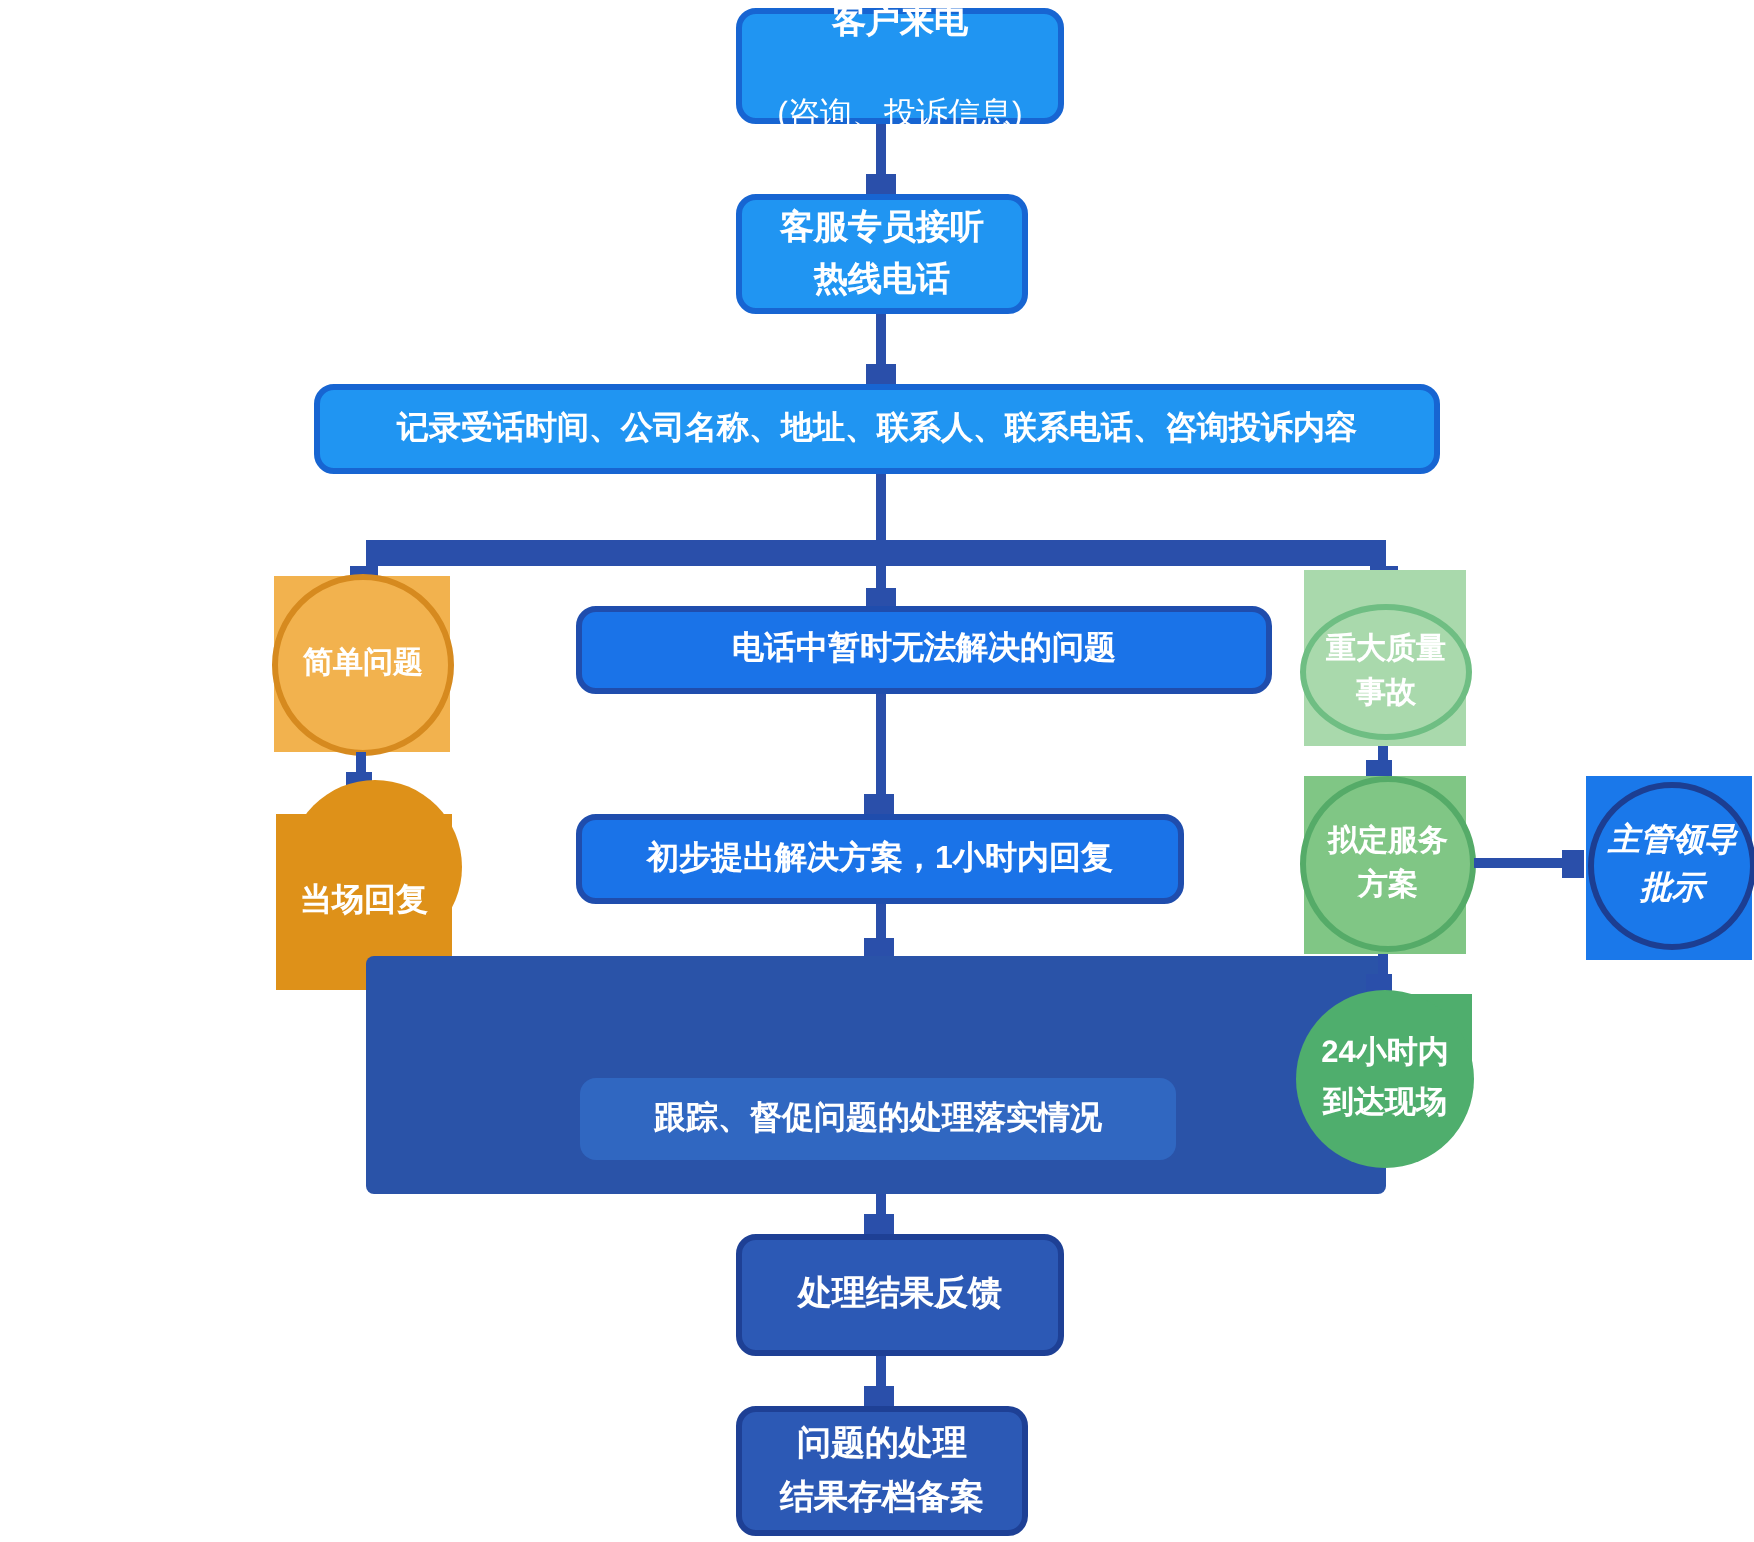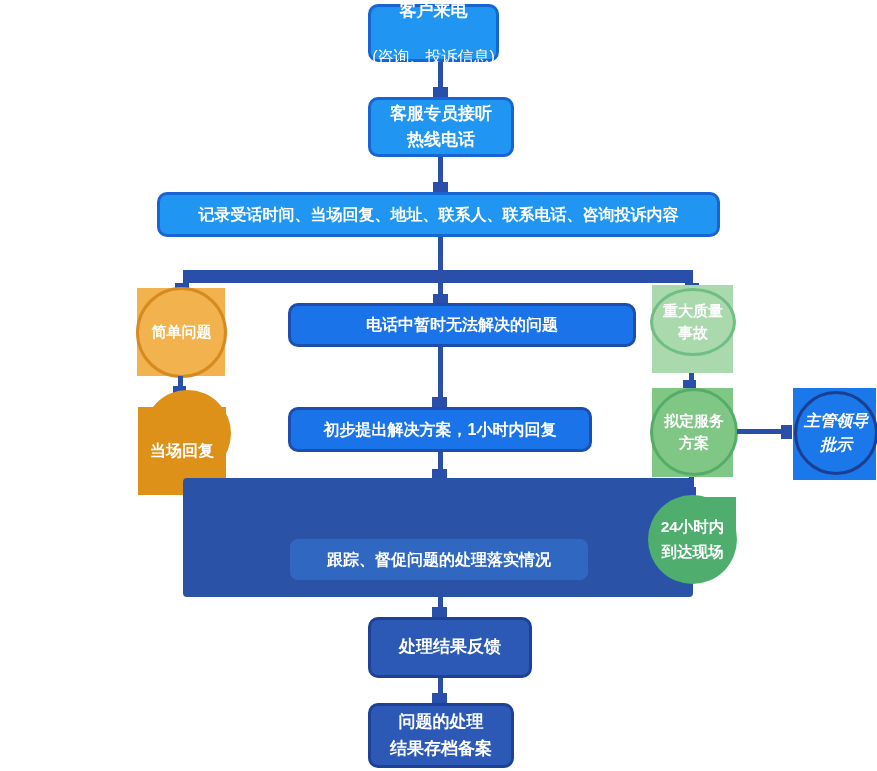--- a/index.html
+++ b/index.html
@@ -25,35 +25,35 @@
   .fs15{font-size:15px;line-height:1.5;}
   .fs16{font-size:16px;line-height:1.5;}
   .fs17{font-size:17px;line-height:1.55;}
   .subtitle{font-size:16px;font-weight:400;margin-top:3px;}
 </style>
 </head>
 <body>
 
 <div class="canvas">
 
-  <div class="node rbox blue1" style="left:368px;top:4px;width:131px;height:58px;gap:20px;">
+  <div class="node rbox blue1" style="left:368px;top:4px;width:164px;height:58px;gap:20px;">
     <div class="fs17">客户来电</div>
     <div class="subtitle">(咨询、投诉信息)</div>
   </div>
 
   <div class="vline" style="left:438px;top:62px;width:5px;height:26px;"></div>
   <div class="cap" style="left:433px;top:87px;width:15px;height:10px;"></div>
 
   <div class="node rbox blue1 pre fs17" style="left:368px;top:97px;width:146px;height:60px;">客服专员接听
 热线电话</div>
 
   <div class="vline" style="left:438px;top:157px;width:5px;height:26px;"></div>
   <div class="cap" style="left:433px;top:182px;width:15px;height:10px;"></div>
 
-  <div class="node rbox blue1 fs16" style="left:157px;top:192px;width:563px;height:45px;">记录受话时间、当场回复、地址、联系人、联系电话、咨询投诉内容</div>
+  <div class="node rbox blue1 fs16" style="left:157px;top:192px;width:563px;height:45px;">记录受话时间、公司名称、地址、联系人、联系电话、咨询投诉内容</div>
 
   <div class="vline" style="left:438px;top:237px;width:5px;height:33px;"></div>
 
   <div class="bar" style="left:183px;top:270px;width:510px;height:13px;"></div>
   <div class="cap" style="left:175px;top:283px;width:14px;height:9px;"></div>
   <div class="cap" style="left:685px;top:283px;width:14px;height:9px;"></div>
   <div class="vline" style="left:438px;top:283px;width:5px;height:12px;"></div>
   <div class="cap" style="left:433px;top:294px;width:15px;height:9px;"></div>
 
   <div class="sq" style="left:137px;top:288px;width:88px;height:88px;background:var(--orange-light);"></div>
@@ -72,21 +72,21 @@
 
   <div class="node rbox blue2 fs16" style="left:288px;top:407px;width:304px;height:45px;">初步提出解决方案，1小时内回复</div>
 
   <div class="vline" style="left:438px;top:452px;width:5px;height:18px;"></div>
   <div class="cap" style="left:432px;top:469px;width:15px;height:9px;"></div>
 
   <div class="sq" style="left:183px;top:478px;width:510px;height:119px;background:var(--navy-box);border-radius:4px;z-index:1;"></div>
   <div class="node fs16" style="left:290px;top:507px;width:298px;height:41px;background:var(--navy-inner);border-radius:8px;z-index:2;margin-top:32px;">跟踪、督促问题的处理落实情况</div>
 
   <div class="sq" style="left:652px;top:285px;width:81px;height:88px;background:var(--green-light);"></div>
-  <div class="circ pre fs15" style="left:650px;top:288px;width:86px;height:68px;background:var(--green-light);border:3px solid var(--green-light-border);">重大质量
+  <div class="circ pre fs15" style="left:650px;top:302px;width:86px;height:68px;background:var(--green-light);border:3px solid var(--green-light-border);">重大质量
 事故</div>
 
   <div class="vline" style="left:689px;top:373px;width:5px;height:9px;"></div>
   <div class="cap" style="left:683px;top:380px;width:13px;height:8px;"></div>
 
   <div class="sq" style="left:652px;top:388px;width:81px;height:89px;background:var(--green-mid);"></div>
   <div class="circ pre fs15" style="left:650px;top:388px;width:88px;height:88px;background:var(--green-mid);border:3px solid var(--green-mid-border);">拟定服务
 方案</div>
 
   <div class="hline" style="left:737px;top:429px;width:46px;height:5px;"></div>

